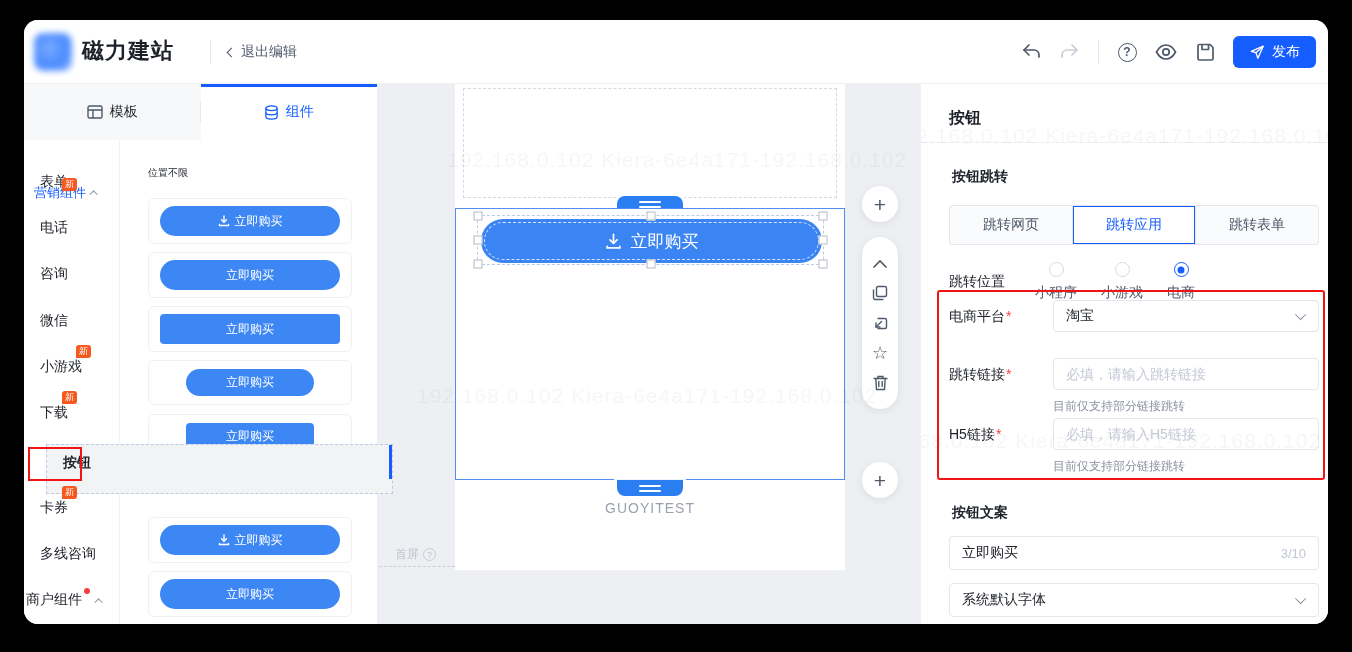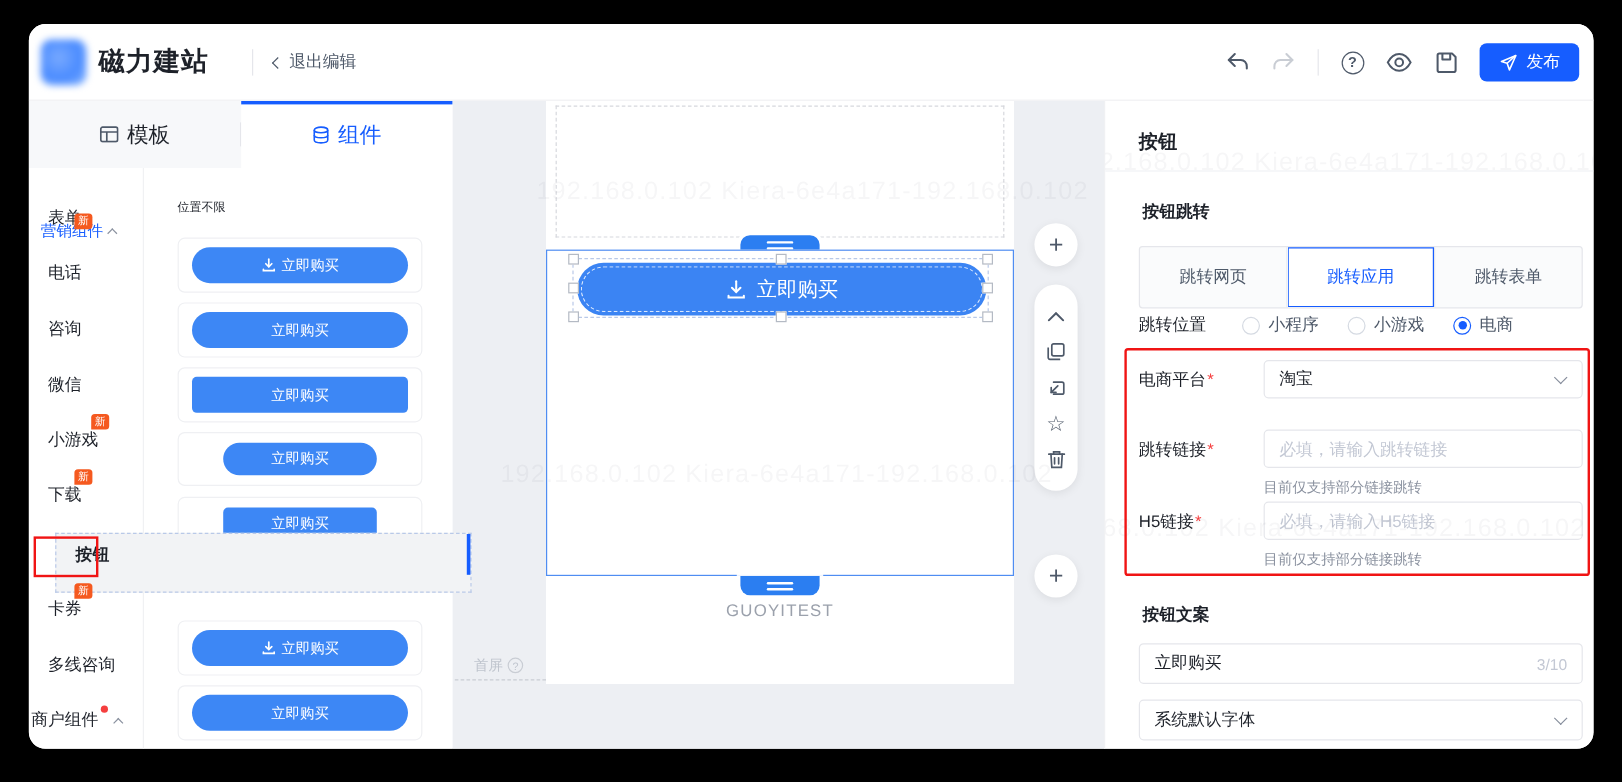--- a/index.html
+++ b/index.html
@@ -15,21 +15,21 @@
   .exit { position:absolute; left:204px; top:23px; font-size:14px; color:#4e5969; cursor:pointer; display:flex; align-items:center; gap:6px; }
   .chev-left { width:7px; height:7px; border-left:1.6px solid #4e5969; border-bottom:1.6px solid #4e5969; transform:rotate(45deg); }
   .header-right { position:absolute; right:12px; top:0; height:64px; display:flex; align-items:center; gap:17px; }
   .hicon { width:22px; height:22px; display:flex; align-items:center; justify-content:center; color:#4e5969; cursor:pointer; }
   .hicon.disabled { color:#c9cdd4; }
   .help-circ { width:19px; height:19px; border:1.7px solid #4e5969; border-radius:50%; font-size:12px; font-weight:bold; display:flex; align-items:center; justify-content:center; color:#4e5969; }
   .publish { height:32px; padding:0 16px; background:#165dff; color:#fff; border:none; border-radius:6px; font-size:14px; display:flex; align-items:center; gap:7px; cursor:pointer; font-family:inherit; }
 
   
   .tabstrip { position:absolute; left:0; top:64px; width:353px; height:56px; background:#f7f8fa; display:flex; z-index:20; }
-  .ltab { flex:1; display:flex; align-items:center; justify-content:center; gap:7px; font-size:18px; color:#1d2129; cursor:pointer; position:relative; }
+  .ltab { flex:1; display:flex; align-items:center; justify-content:center; gap:7px; font-size:14px; color:#1d2129; cursor:pointer; position:relative; }
   .ltab .vd { position:absolute; right:0; top:18px; width:1px; height:20px; background:#e5e6eb; }
   .ltab.active { background:#fff; color:#165dff; }
   .ltab.active::before { content:""; position:absolute; left:0; top:0; width:100%; height:3px; background:#165dff; }
 
   
   .col1 { position:absolute; left:0; top:120px; width:96px; height:484px; background:#fff; border-right:1px solid #f0f1f3; z-index:10; }
   .group-hd { position:absolute; left:10px; font-size:13px; color:#165dff; display:flex; align-items:center; gap:6px;margin-top:40px; }
   .chev-up { width:6px; height:6px; border-left:1.4px solid #8a919f; border-top:1.4px solid #8a919f; transform:rotate(45deg) translateY(2px); }
   .s-item { position:absolute; left:0; width:96px; height:34px; line-height:34px; font-size:14px; color:#1d2129; cursor:pointer; }
   .s-item .txt { margin-left:16px; }
@@ -72,27 +72,27 @@
   .fl-pill { position:absolute; left:485px; top:153px; width:36px; height:172px; background:#fff; border-radius:18px; box-shadow:0 2px 8px rgba(0,0,0,.08); display:flex; flex-direction:column; align-items:center; justify-content:space-evenly; padding:6px 0; }
   .fl-ic { width:20px; height:20px; display:flex; align-items:center; justify-content:center; color:#4e5969; cursor:pointer; }
   .plus { font-size:21px; line-height:1; color:#4e5969; font-weight:300; }
   .star-g { font-size:18px; color:#4e5969; line-height:1; }
 
   
   .panel { position:absolute; left:896px; top:64px; width:408px; height:540px; background:#fff; border-left:1px solid #f0f1f3; overflow:hidden; }
   .p-title { position:absolute; left:28px; top:24px; font-size:16px; font-weight:bold; }
   .p-div { position:absolute; left:0; top:58px; width:100%; height:1px; background:#f0f2f5; }
   .p-sec { position:absolute; left:15px; font-size:14px; font-weight:bold;margin-left:16px; }
-  .segs { position:absolute; left:28px; top:121px; width:370px; height:52px; display:flex; border:1px solid #e5e6eb; border-radius:3px; background:#fafbfc; }
+  .segs { position:absolute; left:28px; top:121px; width:370px; height:40px; display:flex; border:1px solid #e5e6eb; border-radius:3px; background:#fafbfc; }
   .seg { flex:1; display:flex; align-items:center; justify-content:center; font-size:14px; color:#4e5969; cursor:pointer; border-right:1px solid #e5e6eb; }
   .seg:last-child { border-right:none; }
   .seg.active { background:#fff; color:#165dff; box-shadow:inset 0 0 0 1px #165dff; }
   .pos-row { position:absolute; left:28px; top:178px; display:flex; align-items:center; gap:24px; font-size:14px; }
   .pos-row .lab { color:#1d2129; margin-right:6px; }
-  .radio-opt { display:flex; align-items:center; gap:7px; color:#4e5969; cursor:pointer; }
+  .radio-opt { display:flex; align-items:center; gap:7px; color:#4e5969; cursor:pointer;flex-direction:column; }
   .radio { width:15px; height:15px; border:1px solid #d5dae2; border-radius:50%; background:#fff; position:relative; }
   .radio.checked { border-color:#165dff; }
   .radio.checked::after { content:""; position:absolute; left:50%; top:50%; width:7px; height:7px; background:#165dff; border-radius:50%; transform:translate(-50%,-50%); }
   .f-label { position:absolute; left:28px; font-size:14px; color:#1d2129; }
   .req { color:#f53f3f; margin-left:1px; }
   .field { position:absolute; left:132px; width:266px; height:32px; border:1px solid #e5e6eb; border-radius:4px; background:#fff; display:flex; align-items:center; padding:0 12px; font-size:14px; cursor:pointer; }
   .field .val { flex:1; }
   .chev-down { width:8px; height:8px; border-left:1.5px solid #868d9c; border-bottom:1.5px solid #868d9c; transform:rotate(-45deg) translateY(-2px); }
   .field input, .wide input { border:none; outline:none; width:100%; font-size:14px; font-family:inherit; color:#1d2129; background:transparent; }
   .field input::placeholder, .wide input::placeholder { color:#c3c8d4; }

